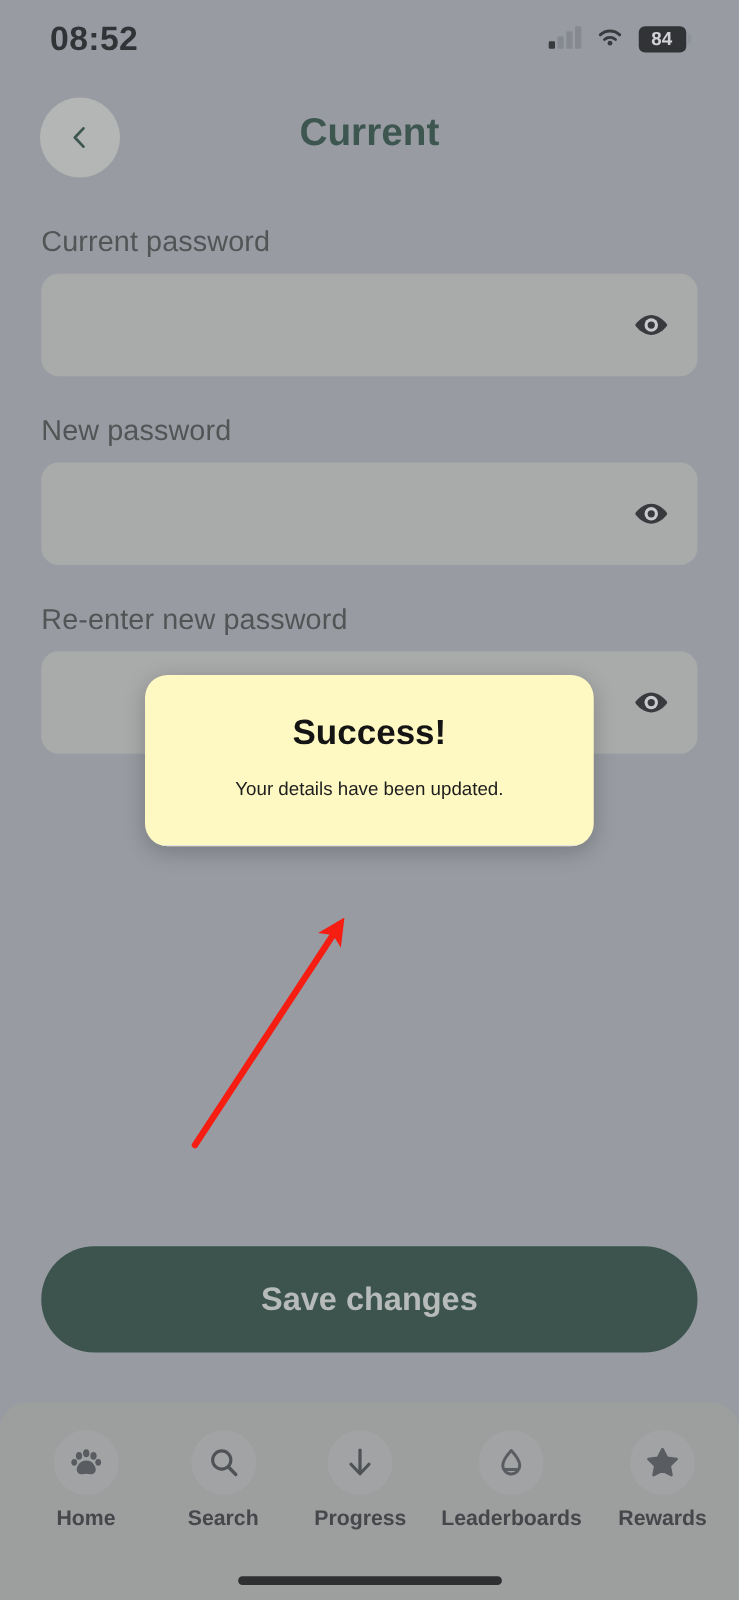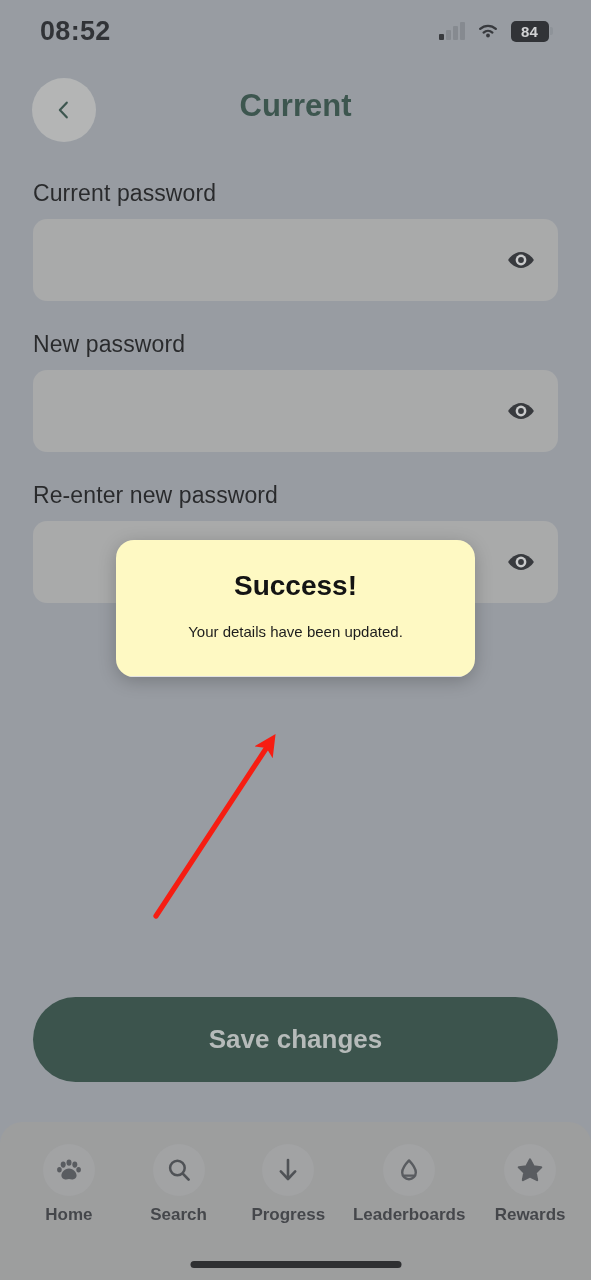--- a/index.html
+++ b/index.html
@@ -38,21 +38,20 @@
     box-sizing: border-box;
   }
   #status-time {
     font-size: 27px;
     font-weight: 600;
     color: #0d0f12;
     letter-spacing: 0.3px;
   }
   #status-icons {
     display: flex;
-    align-items: center;
     gap: 11px;
   }
   .signal-bars {
     display: flex;
     align-items: flex-end;
     gap: 2.5px;
     height: 18px;
   }
   .signal-bars i {
     display: block;
@@ -121,21 +120,21 @@
 
   
   #form {
     position: absolute;
     top: 180px; left: 33px;
     width: 525px;
   }
   .field-block { margin-bottom: 30px; }
   .field-label {
     font-size: 23px;
-    color: #000000;
+    color: #404040;
     margin-bottom: 12px;
     letter-spacing: 0.1px;
   }
   .field-input-wrap {
     position: relative;
     height: 82px;
     border-radius: 14px;
     background: #c2c2c0;
   }
   .field-input {

